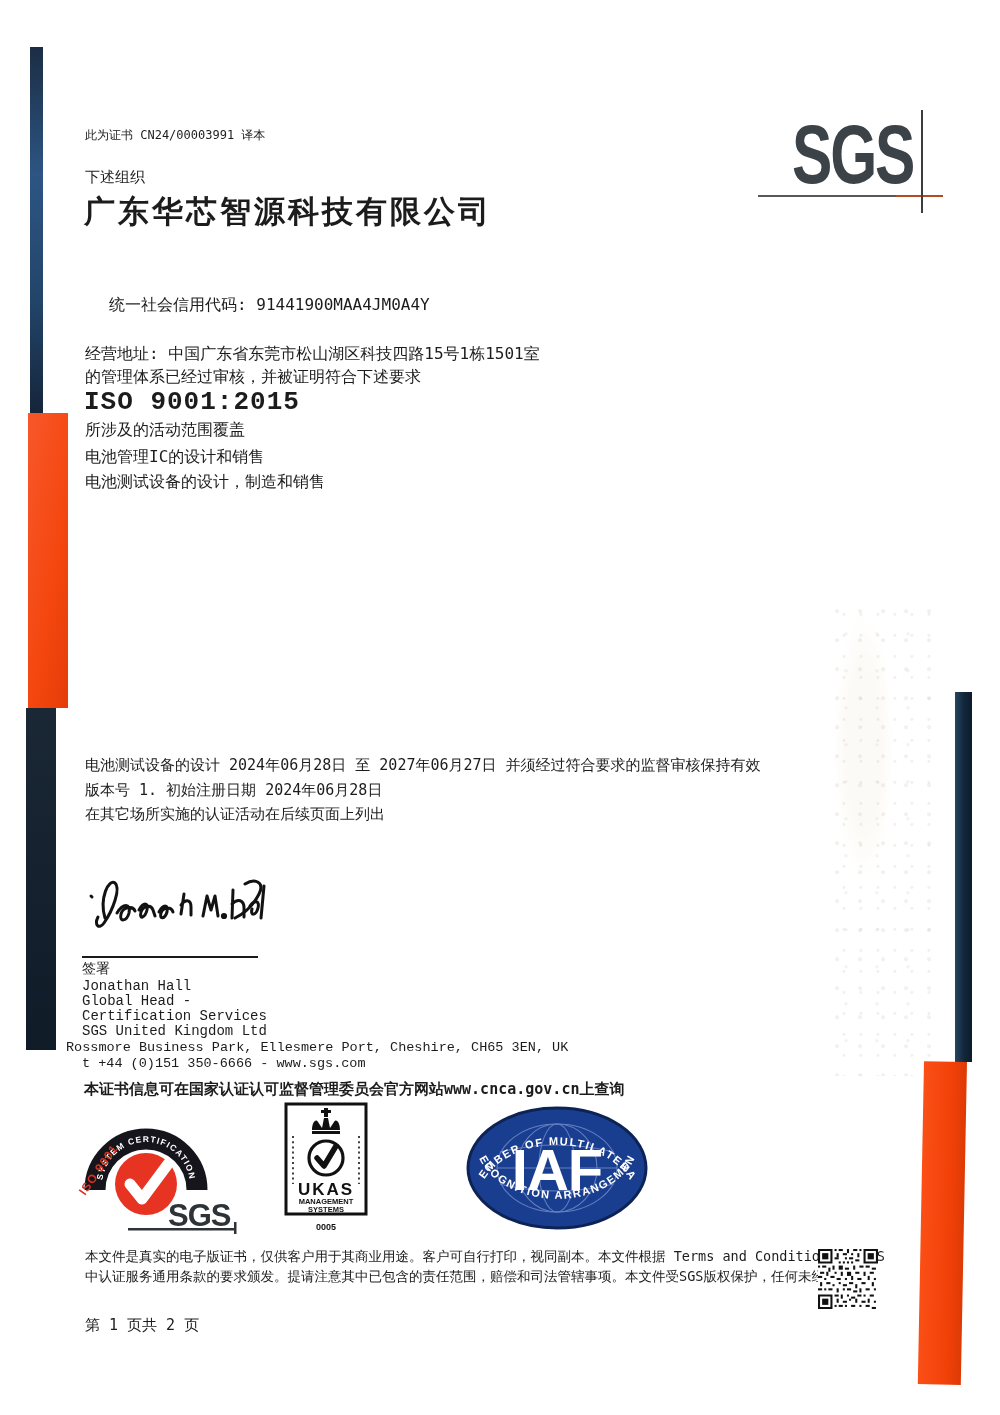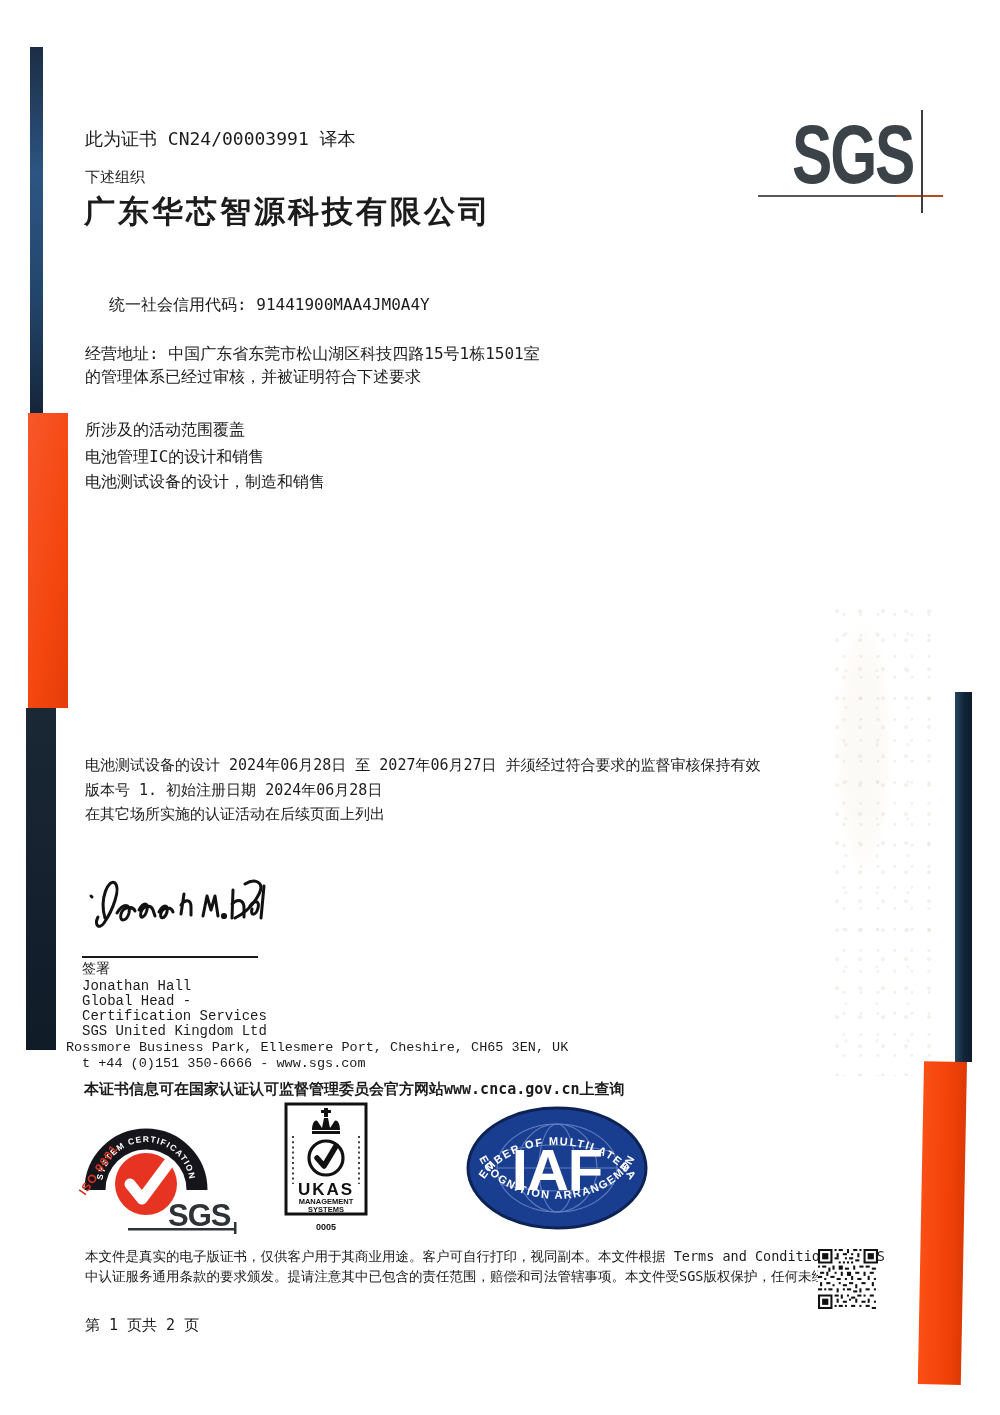--- a/index.html
+++ b/index.html
@@ -29,21 +29,21 @@
       radial-gradient(ellipse at 30% 30%, rgba(205,170,95,.10) 0 18px, transparent 30px);
     background-size:23px 29px,17px 21px,31px 37px,100% 100%;}
   
   .sgs-word{font-family:"Liberation Sans","DejaVu Sans",sans-serif;font-weight:bold;
     font-size:84px;color:#3b4248;letter-spacing:-3px;transform:scaleX(.72);transform-origin:left top;
     line-height:.78;}
   .hline-gray{left:758px;top:195px;width:140px;height:2px;background:#585858;}
   .hline-red{left:896px;top:195px;width:47px;height:2px;background:#b34a22;}
   .vline-dark{left:921px;top:110px;width:2px;height:103px;background:#3d3d3d;}
   
-  .t19{font-size:18px;}
+  .t19{font-size:12px;}
   .t15{font-size:15px;}
   .t16{font-size:16px;}
   .company{font-size:31px;font-weight:bold;letter-spacing:3px;}
   .iso{font-size:26px;font-weight:bold;letter-spacing:1px;}
   .sig-line{left:82px;top:956px;width:176px;height:2px;background:#1a1a1a;}
   .footer-line{font-size:13.5px;}
   .qr{position:absolute;left:818px;top:1249px;}
   .label-s{font-size:14px;}
 </style>
 </head>
@@ -63,20 +63,21 @@
   <div class="bar hline-red"></div>
   <div class="bar vline-dark"></div>
 
   <div class="abs t19" style="left:85px;top:128px;">此为证书 CN24/00003991 译本</div>
   <div class="abs t15" style="left:85px;top:168px;">下述组织</div>
   <div class="abs company" style="left:84px;top:192px;">广东华芯智源科技有限公司</div>
 
   <div class="abs t16" style="left:85px;top:295px;margin-left:24px;">统一社会信用代码: 91441900MAA4JM0A4Y</div>
   <div class="abs t16" style="left:85px;top:344px;">经营地址: 中国广东省东莞市松山湖区科技四路15号1栋1501室</div>
   <div class="abs t16" style="left:85px;top:367px;">的管理体系已经过审核，并被证明符合下述要求</div>
+  <div class="abs iso mono" style="left:84px;top:386px;">ISO 9001:2015</div>
 
   <div class="abs t16" style="left:85px;top:420px;">所涉及的活动范围覆盖</div>
   <div class="abs t16" style="left:85px;top:447px;">电池管理IC的设计和销售</div>
   <div class="abs t16" style="left:85px;top:472px;">电池测试设备的设计，制造和销售</div>
 
   <div class="abs t15" style="left:85px;top:756px;">电池测试设备的设计 2024年06月28日 至 2027年06月27日 并须经过符合要求的监督审核保持有效</div>
   <div class="abs t15" style="left:85px;top:781px;">版本号 1. 初始注册日期 2024年06月28日</div>
   <div class="abs t15" style="left:85px;top:805px;">在其它场所实施的认证活动在后续页面上列出</div>
 
   <svg class="abs" style="left:85px;top:866px;" width="185" height="78" viewBox="0 0 185 78">

